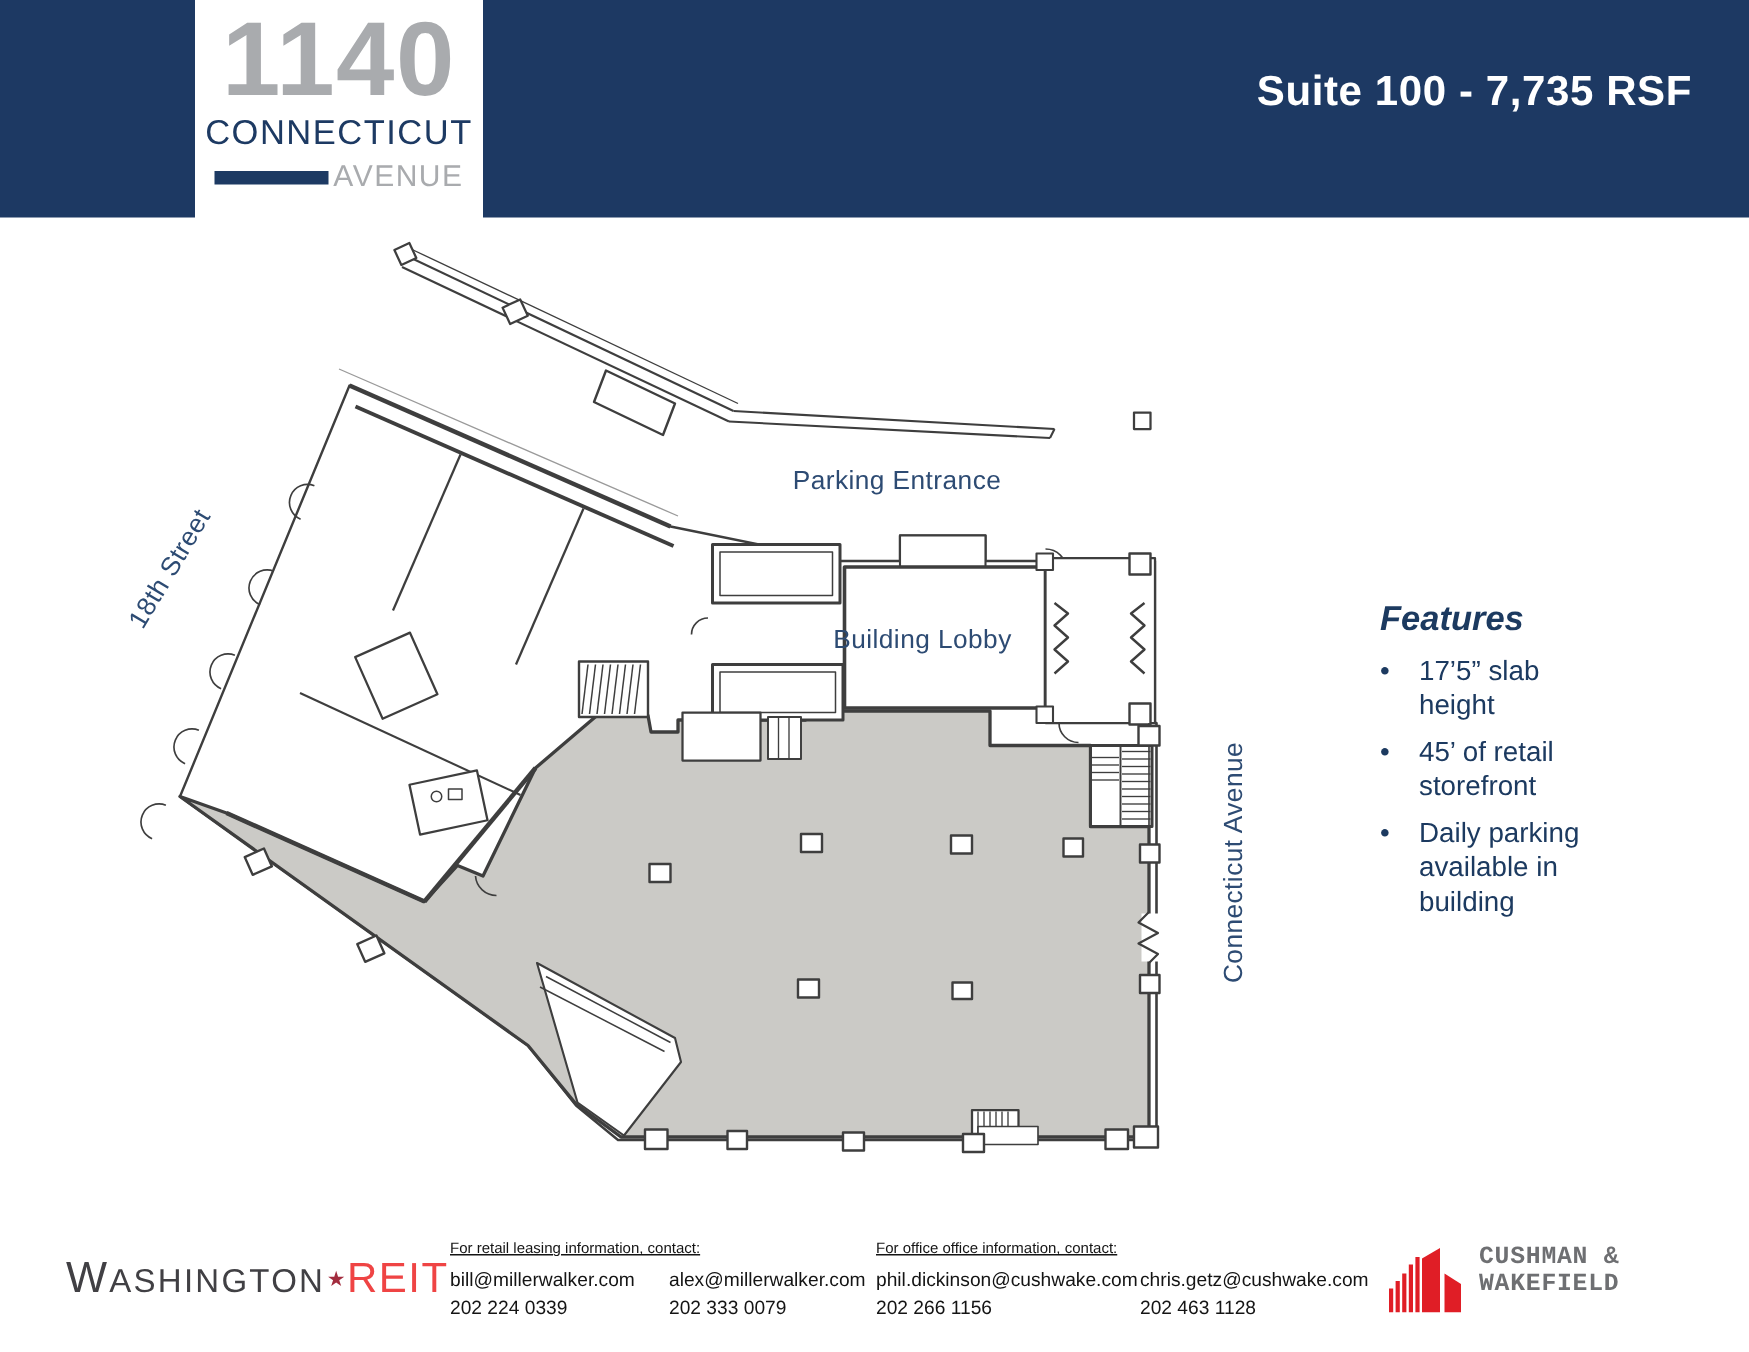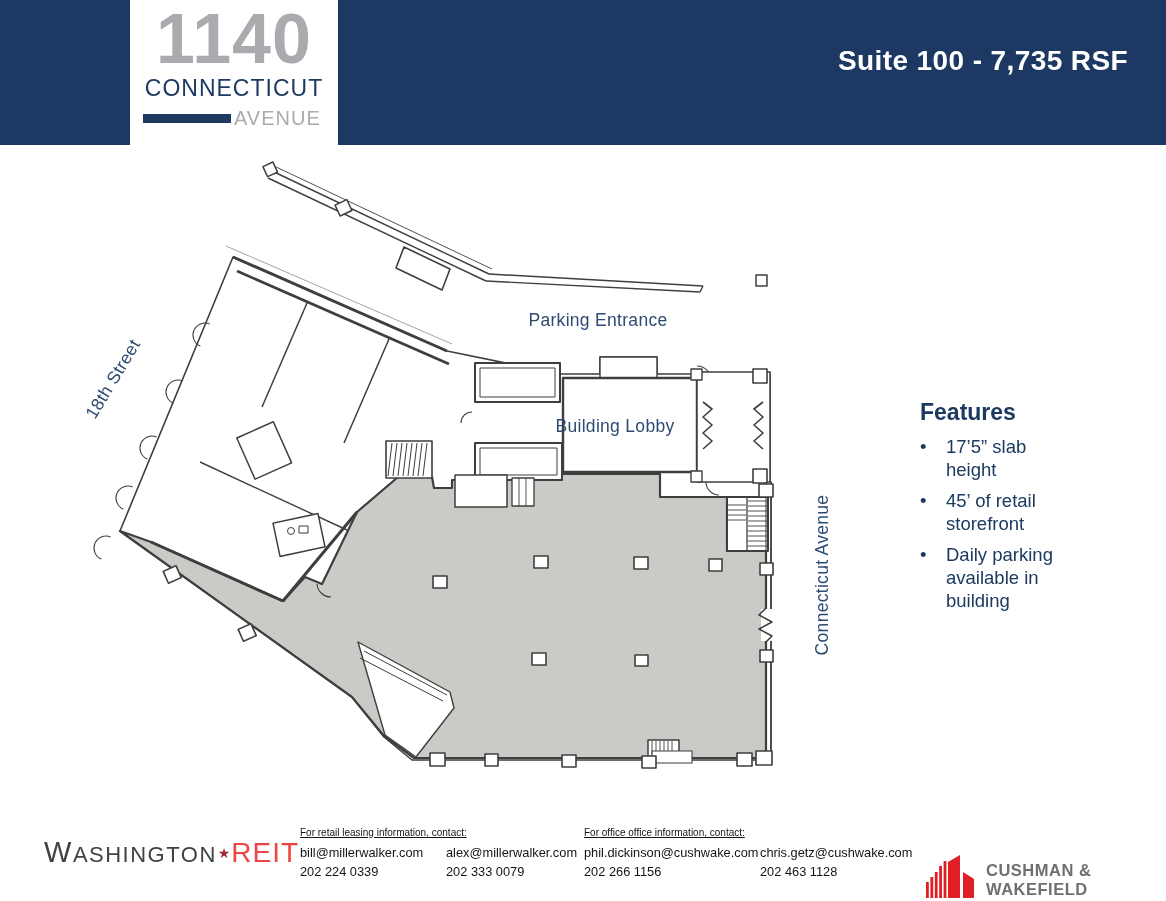--- a/index.html
+++ b/index.html
@@ -1,53 +1,53 @@
 <!DOCTYPE html>
 <html><head>
 <meta charset="utf-8">
 <style>
   html,body{margin:0;padding:0;background:#ffffff;}
   #page{position:relative;width:1166px;height:901px;background:#fff;overflow:hidden;
         font-family:"Liberation Sans",sans-serif;}
   
   .header-bar{position:absolute;left:0;top:0;width:1166px;height:145px;background:#1d3963;}
-  .logo-box{position:absolute;left:130px;top:0;width:208px;height:152px;background:#ffffff;z-index:3;}
+  .logo-box{position:absolute;left:130px;top:0;width:192px;height:152px;background:#ffffff;z-index:3;}
   .logo-number{margin-top:4px;text-align:center;font-size:70px;line-height:1.0;font-weight:bold;
                color:#a9abae;letter-spacing:1px;}
   .logo-line1{text-align:center;font-size:23px;color:#1d3a63;letter-spacing:1px;margin-top:1px;}
   .logo-row{display:flex;align-items:center;margin-top:5px;padding:0 13px;}
   .logo-bar{width:88px;height:9px;background:#1d3a63;}
   .logo-line2{font-size:20px;color:#a9abae;letter-spacing:1px;margin-left:3px;}
   .suite-label{position:absolute;right:38px;top:45px;color:#ffffff;font-size:28px;font-weight:bold;
                letter-spacing:0.4px;z-index:2;}
   
   svg.plan{position:absolute;left:0;top:0;}
   .plan-label{font-family:"Liberation Sans",sans-serif;font-size:17.5px;fill:#2d4b73;letter-spacing:0.3px;}
   
   .features{position:absolute;left:920px;top:399px;width:178px;color:#1c3a60;}
-  .features-title{font-size:23px;font-weight:bold;margin:0 0 10px 0;}
+  .features-title{font-size:23px;font-weight:bold;margin:0 0 10px 0;font-style:italic;}
   .feature-item{display:flex;font-size:18.5px;line-height:1.24;margin-bottom:8px;}
   .feature-bullet{width:26px;flex:none;}
   .feature-text{width:128px;}
   
   .footer-text{color:#141414;}
   .reit-logo{position:absolute;left:44px;top:836px;white-space:nowrap;}
   .reit-w{font-size:29px;color:#414044;letter-spacing:1.5px;}
   .reit-word{font-size:22px;color:#414044;letter-spacing:1.5px;}
   .reit-star{font-size:14px;color:#a22c3e;vertical-align:4px;margin:0 1px;}
   .reit-reit{font-size:28px;color:#ef4444;letter-spacing:1px;}
   .contact-block{position:absolute;top:827px;font-size:12.8px;}
   .contact-heading{font-size:10px;margin-bottom:6px;text-decoration:underline;}
   .contact-cols{display:flex;}
   .contact-person{line-height:1.45;}
   .retail-block{left:300px;}
   .retail-block .contact-person:first-child{width:130px;margin-right:16px;}
   .office-block{left:584px;}
   .office-block .contact-person:first-child{width:158px;margin-right:18px;}
-  .cw-logo{position:absolute;left:926px;top:852px;display:flex;align-items:flex-end;}
+  .cw-logo{position:absolute;left:926px;top:829px;display:flex;align-items:flex-start;font-family:Liberation Mono, monospace;}
   .cw-text{margin-left:10px;font-size:16.5px;font-weight:bold;color:#6e6f72;line-height:1.12;
            letter-spacing:0.5px;}
 </style>
 </head>
 <body>
 
 <div id="page">
 
   <div class="header-bar"></div>
   <div class="suite-label">Suite 100 - 7,735 RSF</div>

